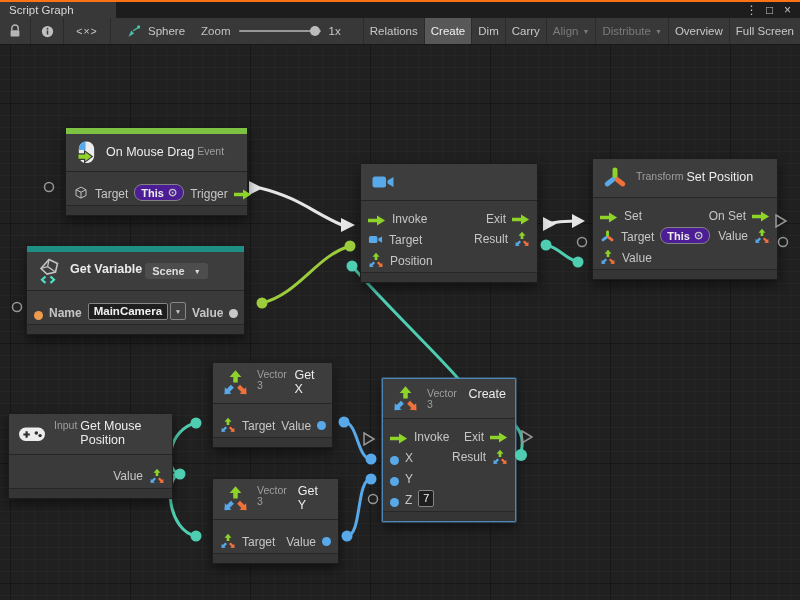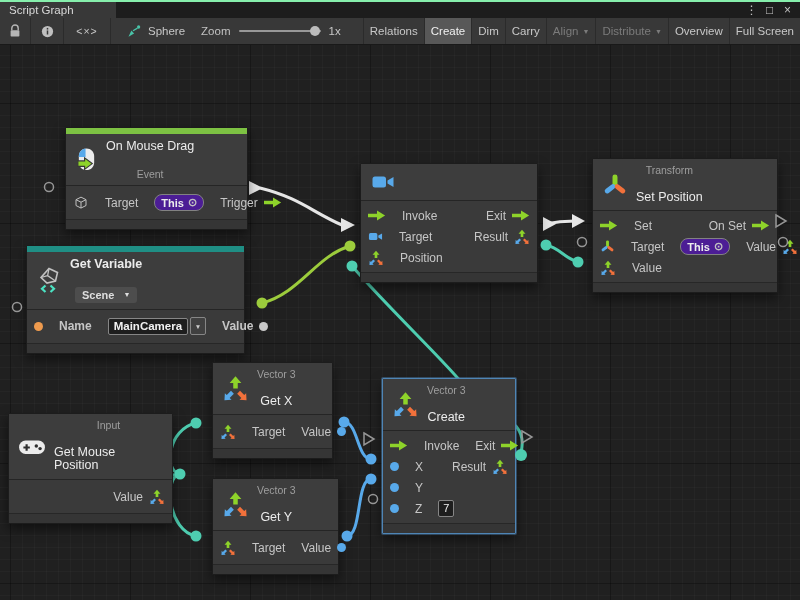--- a/index.html
+++ b/index.html
@@ -1,19 +1,19 @@
 <!DOCTYPE html>
 <html><head>
 <meta charset="utf-8">
 <style>
   html,body{margin:0;padding:0;background:#101010;font-family:"Liberation Sans",sans-serif;}
   #win{position:relative;width:800px;height:600px;overflow:hidden;background:#202020;}
 
   
-  .tabbar{position:absolute;left:0;top:0;width:800px;height:18px;background:#1d1d1d;border-top:2px solid #86efac;box-sizing:border-box;z-index:10;display:flex;}
+  .tabbar{position:absolute;left:0;top:0;width:800px;height:18px;background:#1d1d1d;border-top:2px solid #f97316;box-sizing:border-box;z-index:10;display:flex;}
   .tab{width:116px;background:#383838;color:#d8d8d8;font-size:11.5px;display:flex;align-items:center;padding-left:9px;box-sizing:border-box;}
   .winbtns{margin-left:auto;display:flex;align-items:center;gap:3px;padding-right:5px;color:#c3c3c3;}
   .wbtn{font-size:12px;width:15px;text-align:center;line-height:14px;}
   .toolbar{position:absolute;left:0;top:18px;width:800px;height:27px;background:#383838;border-bottom:1px solid #191919;box-sizing:border-box;display:flex;align-items:stretch;z-index:10;color:#c8c8c8;font-size:11.5px;}
   .tseg{display:flex;align-items:center;justify-content:center;border-right:1px solid #2b2b2b;}
   .w1{width:30px}.w2{width:32px}.w3{width:46px}
   .code{font-size:10.5px;letter-spacing:1px;color:#c8c8c8;}
   .crumb{display:flex;align-items:center;gap:6px;padding:0 8px 0 16px;}
   .zlbl{display:flex;align-items:center;margin-left:8px;color:#c2c2c2;}
   .slider{position:relative;width:82px;margin:0 8px;display:flex;align-items:center;}
@@ -40,25 +40,25 @@
   #wires{z-index:1}
   #overlay{z-index:3}
 
   
   .node{position:absolute;background:#3a3a3a;border:1px solid #1c1c1c;border-radius:1px;box-shadow:0 5px 12px rgba(0,0,0,.5);z-index:2;box-sizing:border-box;}
   .node.sel{border:1px solid #4f85b5;box-shadow:0 0 0 1px rgba(79,133,181,.45),0 5px 12px rgba(0,0,0,.5);}
   .acc{height:6px;}
   .acc.event{background:#7dc243;}
   .acc.variable{background:#1f8f85;}
   .hdr{display:flex;align-items:center;gap:8px;padding:6px 9px;background:#3d3d3d;border-bottom:1px solid #252525;}
-  .tt{display:flex;flex-direction:column;gap:15px;align-items:center;}
+  .tt{display:flex;flex-direction:row;gap:3px;}
   .cat{font-size:10.5px;color:#9e9e9e;line-height:1;}
   .ttl{font-size:12.5px;color:#ececec;line-height:1.1;}
   .rows{padding:4px 0;}
-  .row{display:flex;align-items:center;gap:16px;padding:0 7px;height:21px;font-size:12px;color:#c6c6c6;}
+  .row{display:flex;align-items:flex-end;gap:6px;padding:0 7px;height:21px;font-size:12px;color:#c6c6c6;}
   .row.tall{height:25px;}
   .pr{margin-left:auto;display:flex;align-items:center;gap:6px;}
   .ftr{height:9px;background:#353535;border-top:1px solid #272727;}
   .pdot{width:9px;height:9px;border-radius:50%;flex:none;}
   .c-blue{background:#58a9ea}.c-orange{background:#ef9b4e}.c-white{background:#c9c9c9}
   .pill{display:inline-flex;align-items:center;gap:4px;background:#4c1d95;border:1px solid #828282;border-radius:8px;padding:0 6px;height:15px;font-size:11px;color:#ececec;font-weight:bold;}
   .oic{font-size:11px;color:#c0c0c0;line-height:1;}
   .scope{display:inline-flex;align-items:center;gap:5px;background:#4d4d4d;border-radius:3px;padding:0 7px;height:16px;font-size:11px;color:#dedede;width:max-content;}
   .dd{display:flex;align-items:center;gap:2px;}
   .ddf{background:#1e1e1e;border:1px solid #868686;border-radius:2px;padding:0 5px;height:15px;line-height:15px;font-size:11.5px;color:#f2f2f2;}

